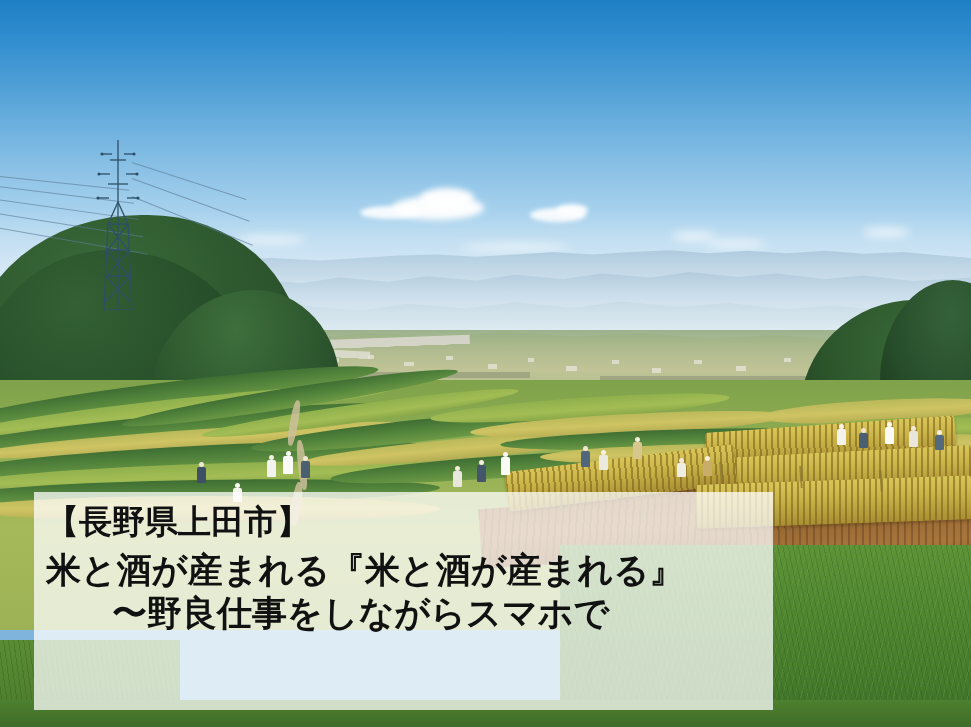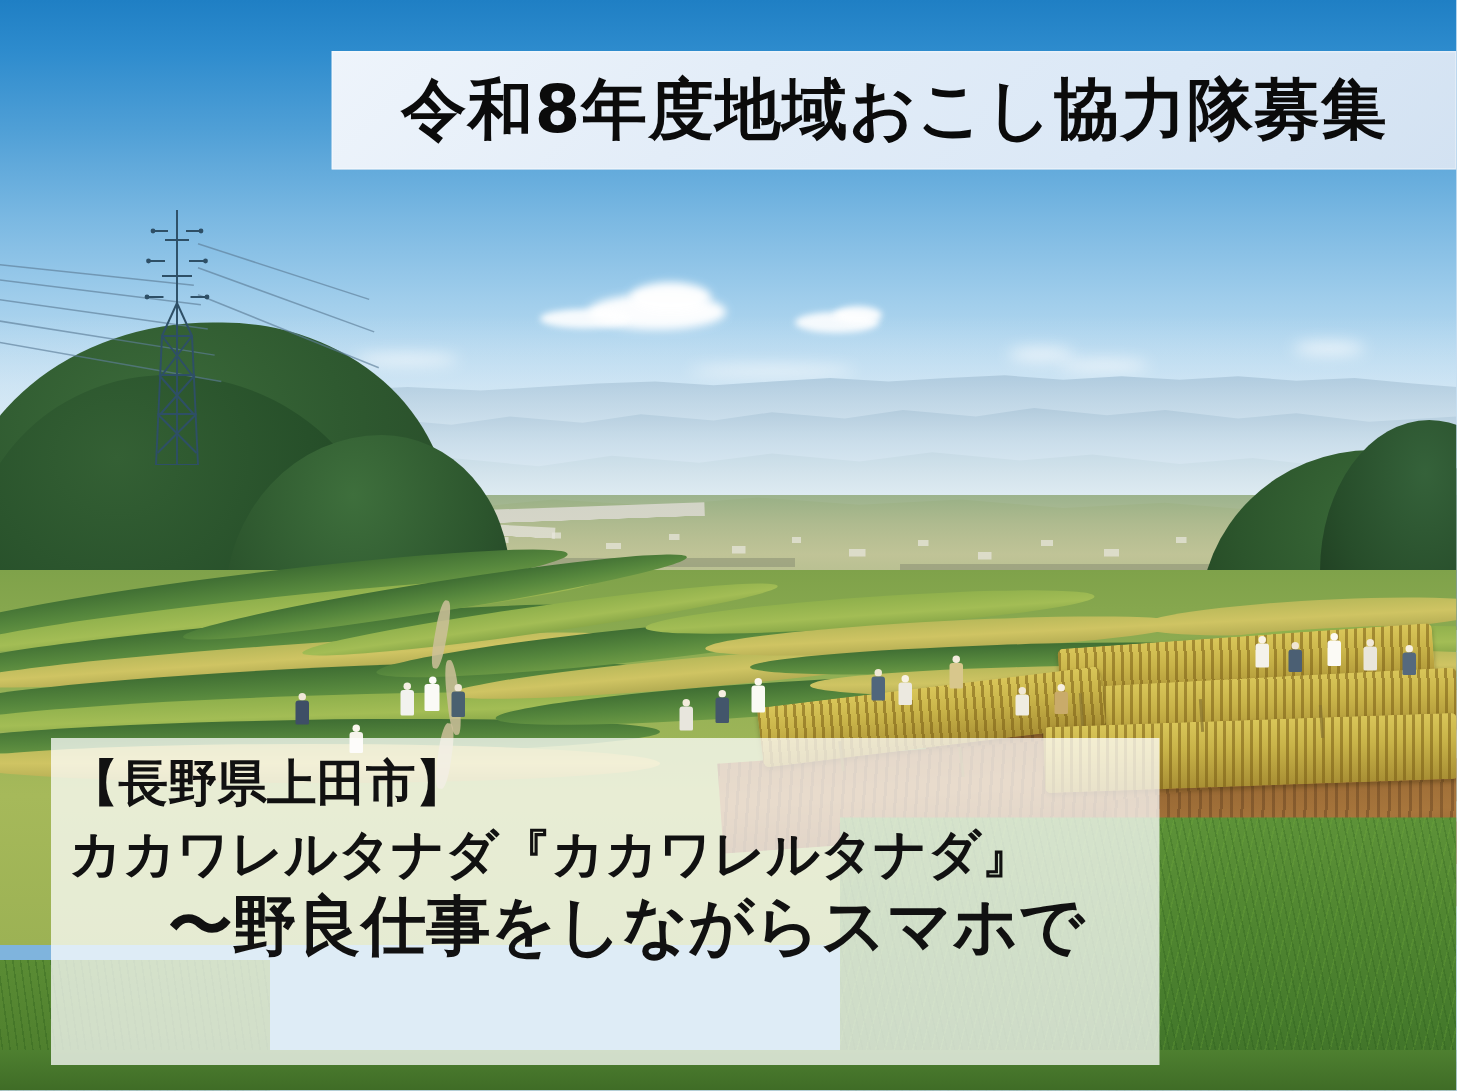--- a/index.html
+++ b/index.html
@@ -194,21 +194,21 @@
     padding:6px 0 12px 0;
     box-sizing:border-box;
   }
   .cap-line{
     font-family:"DejaVu Sans","Liberation Sans",sans-serif;
     font-weight:700;color:#111;white-space:nowrap;
     line-height:1.12;
   }
   #cap-line-0{font-size:33px;margin:6px 0 0 12px;text-align:left;}
   #cap-line-1{font-size:35px;margin:10px 0 0 12px;text-align:left;}
-  #cap-line-2{font-size:43px;margin:4px 0 0 78px;text-align:left;}
+  #cap-line-2{font-size:35px;margin:4px 0 0 78px;text-align:left;}
   #cap-line-3{font-size:35px;margin:10px 0 0 104px;text-align:left;}
 </style>
 </head>
 <body>
 
 <div id="poster">
 
   <div class="sky"></div>
 
   <div class="cloud" style="left:392px;top:196px;width:92px;height:24px;"></div>
@@ -413,23 +413,20 @@
   </div>
   <div class="person" style="left:702px;top:456px;">
     <div class="p-head" style="left:3px;top:0;width:5px;height:5px;background:#f6efe0;"></div>
     <div class="p-body" style="left:1px;top:5px;width:9px;height:15px;background:#c9ab6a;"></div>
   </div>
 
   <div class="grass-fg"></div>
   <div class="grass-fg-left"></div>
   <div class="grass-bottom"></div>
 
-  <div id="title-banner">
-    <span id="title-text">令和8年度地域おこし協力隊募集</span>
-  </div>
 
   <div id="caption-box">
     <div class="cap-line" id="cap-line-0">【長野県上田市】</div>
-    <div class="cap-line" id="cap-line-1">カカワレルタナダ『カカワレルタナダ』</div>
+    <div class="cap-line" id="cap-line-1">米と酒が産まれる『米と酒が産まれる』</div>
     <div class="cap-line" id="cap-line-2">〜野良仕事をしながらスマホで</div>
   </div>
 
 </div>
 
 </body></html>

